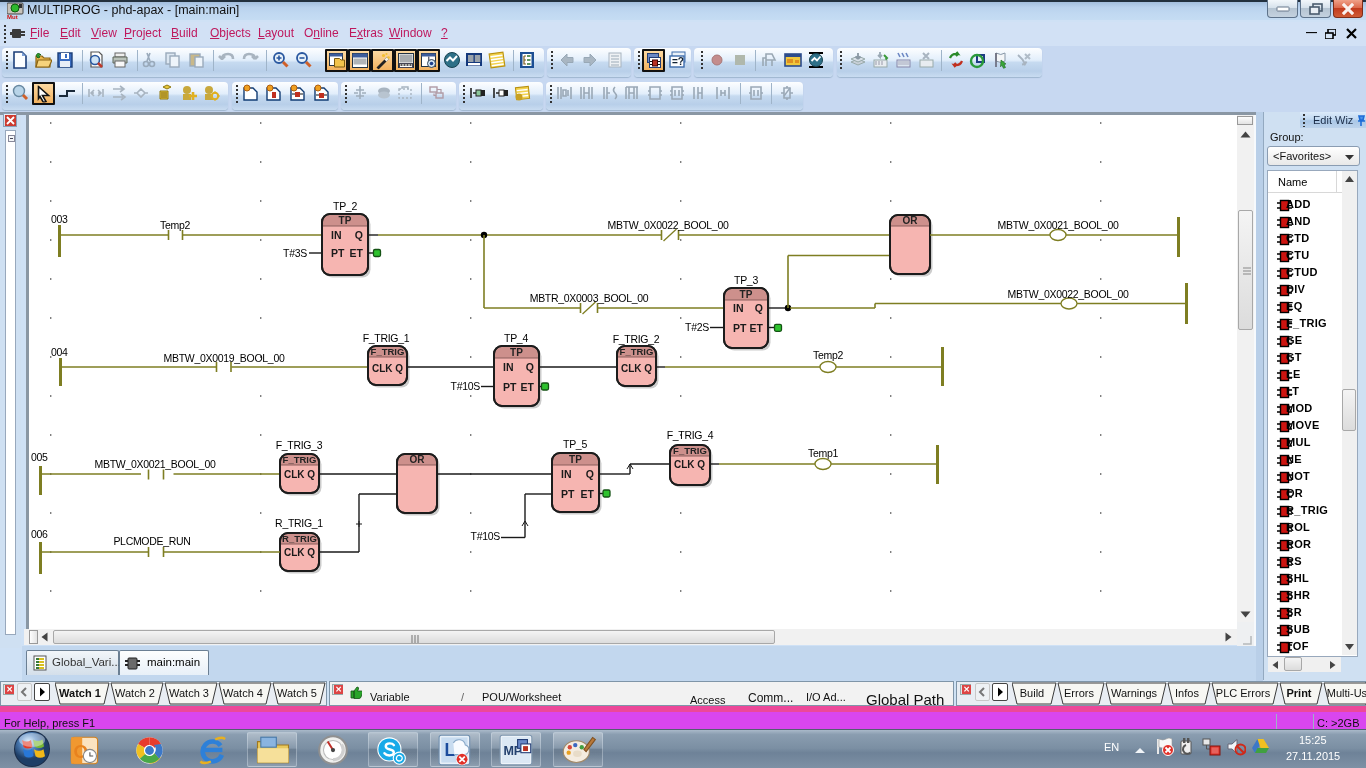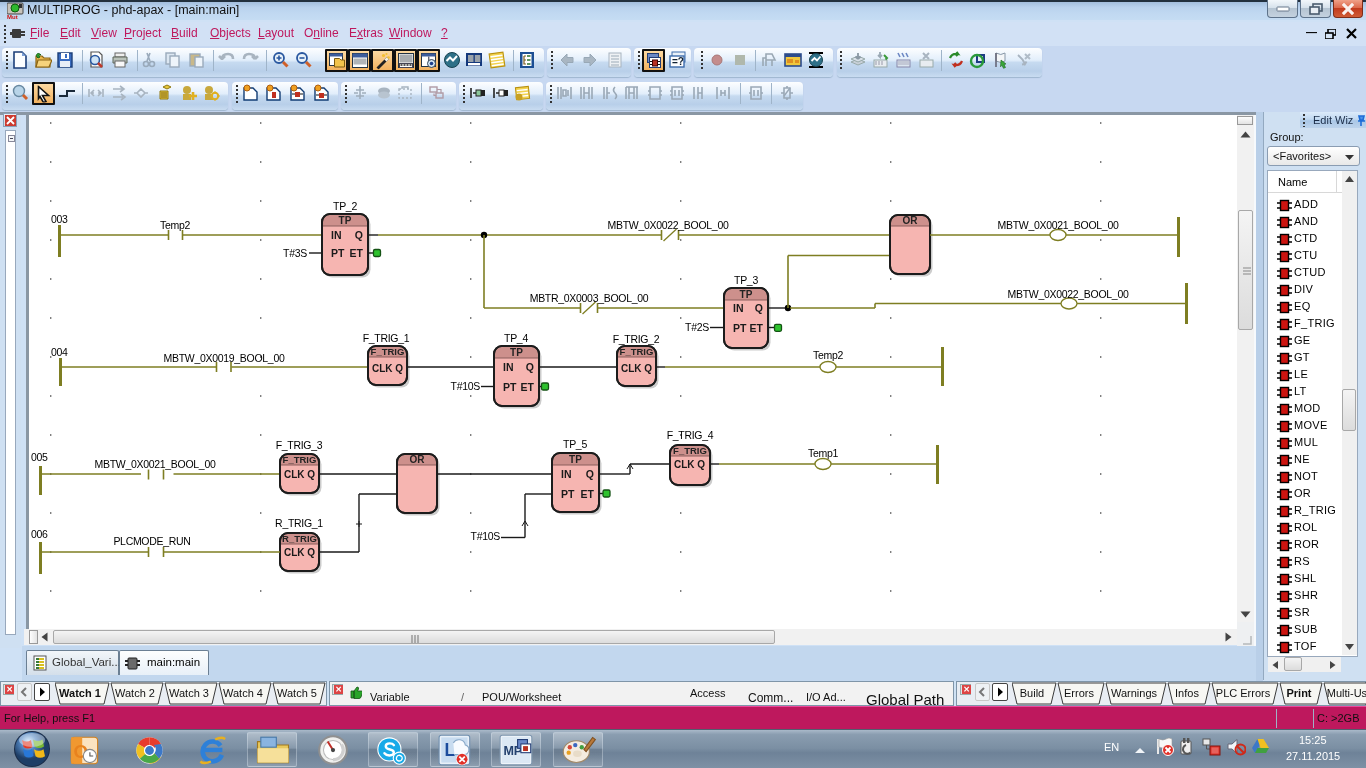--- a/index.html
+++ b/index.html
@@ -36,35 +36,35 @@
 .sbbtn{position:absolute;background:#f0f0f0;border:1px solid #c8c8c8;color:#505050;text-align:center;border-radius:2px}
 
 #tabbar{position:absolute;left:22px;top:646px;width:1234px;height:35px;background:#c2d7ee}
 .dtab{position:absolute;top:4px;height:25px;background:linear-gradient(180deg,#fcfdfe,#dde7f2);border:1px solid #6b7f93;border-bottom:none;border-radius:2px 2px 0 0;font-size:11.5px;color:#222}
 
 #watchrow{position:absolute;left:0;top:681px;width:1366px;height:25px;background:#cfe2f4}
 .wsec{position:absolute;top:0;height:25px;border:1px solid #7f95a8;background:#e8edf3}
 .xbtn{position:absolute;width:11px;height:11px;background:#e0e4e8;border:1px solid #9aa;color:#fff;font-size:9px}
 .xbtn i{position:absolute;left:1px;top:0px;width:9px;height:9px;background:#d44;font-style:normal;color:#fff;font-size:8px;line-height:9px;text-align:center;font-weight:bold}
 
-#statusbar{position:absolute;left:0;top:706px;width:1366px;height:23px;background:#be185d;border-top:1px solid #ec4899;font-size:11px;color:#111}
+#statusbar{position:absolute;left:0;top:706px;width:1366px;height:23px;background:#d946ef;border-top:6px solid #ec4899;font-size:11px;color:#111}
 
 #taskbar{position:absolute;left:0;top:729px;width:1366px;height:39px;background:linear-gradient(180deg,#a9b9c9 0%,#8a9db0 12%,#7b8fa3 48%,#6e8298 60%,#7e91a5 100%);border-top:1px solid #51606f}
 .tkbtn{position:absolute;top:2px;width:46px;height:35px;border:1px solid #d9e4ee66;border-radius:2px;background:linear-gradient(180deg,#ffffff50,#ffffff18 45%,#00000014 50%,#ffffff22)}
 .tray{color:#fff;font-size:11px;position:absolute}
 
 #splitter{position:absolute;left:1256px;top:112px;width:7px;height:569px;background:#b9cfe8}
 #panel{position:absolute;left:1263px;top:112px;width:103px;height:568px;background:#cfe0f2;border-left:1px solid #93a9c0}
 #paneltitle{position:absolute;left:1300px;top:112px;width:103px;height:16px;background:linear-gradient(180deg,#dcebfa 0%,#c2d9f1 45%,#aac7e6 55%,#bcd3ec 100%);font-size:11px;color:#1a2c47}
 #grouplbl{position:absolute;left:1270px;top:131px;font-size:11px;color:#111}
 #combo{position:absolute;left:1267px;top:146px;width:93px;height:20px;background:linear-gradient(180deg,#fff,#e8e8e8);border:1px solid #8a9cb2;border-radius:3px;font-size:11px;color:#111}
 #wizlist{position:absolute;left:1267px;top:170px;width:91px;height:487px;background:#fff;border:1px solid #98a8bc;overflow:hidden}
 .wrow{position:absolute;left:0;width:70px;height:17px;font-size:11px;color:#000}
 .wrow svg{position:absolute;left:9px;top:2px}
-.wrow span{position:absolute;left:26px;top:1px;font-weight:400;letter-spacing:0.3px}
+.wrow span{position:absolute;left:18px;top:1px;font-weight:700;letter-spacing:0.3px}
 #wizvs{position:absolute;left:1342px;top:171px;width:15px;height:484px;background:#f0f0f0}
 #wizhs{position:absolute;left:1268px;top:657px;width:73px;height:15px;background:#f0f0f0}
 svg{display:block}
 text{font-family:"Liberation Sans",sans-serif}
 </style></head>
 <body>
 <div id="page">
 
 <div id="titlebar"></div>
 <svg class="abs" style="left:7px;top:2px" width="17" height="17">
@@ -587,21 +587,21 @@
   <div class="wsec" style="left:329px;width:625px;background:#f2f2f2"></div>
   <div class="xbtn" style="left:332px;top:3px">
         <i>✕</i>
       </div>
   <svg class="abs" style="left:349px;top:4px" width="13" height="15">
         <path d="M2 6 h3 v7 h-3z M5 6 l3 -4 q2 0 1.5 2 l-1 2 h4 q1.5 0 1 2 l-1.5 4 q-.5 1.5 -2 1.5 h-5z" fill="#2aa52a" stroke="#145214" stroke-width=".8"></path>
       </svg>
   <span class="abs" style="left:370px;top:10px;font-size:11px;color:#111">Variable</span>
   <span class="abs" style="left:461px;top:10px;font-size:11px;color:#666">/</span>
   <span class="abs" style="left:482px;top:10px;font-size:11px;color:#111">POU/Worksheet</span>
-  <span class="abs" style="left:690px;top:6px;font-size:11px;color:#111">Access</span>
+  <span class="abs" style="left:690px;top:13px;font-size:11px;color:#111">Access</span>
   <span class="abs" style="left:748px;top:10px;font-size:12px;color:#111">Comm...</span>
   <span class="abs" style="left:806px;top:10px;font-size:11px;color:#111">I/O Ad...</span>
   <span class="abs" style="left:866px;top:10px;font-size:15px;color:#111">Global Path</span>
 
   <div class="wsec" style="left:956px;width:410px"></div>
   <div class="xbtn" style="left:960px;top:3px">
         <i>✕</i>
       </div>
   <div class="sbbtn" style="left:975px;top:2px;width:15px;height:18px;background:#eef1f4">
         <svg width="13" height="16">

